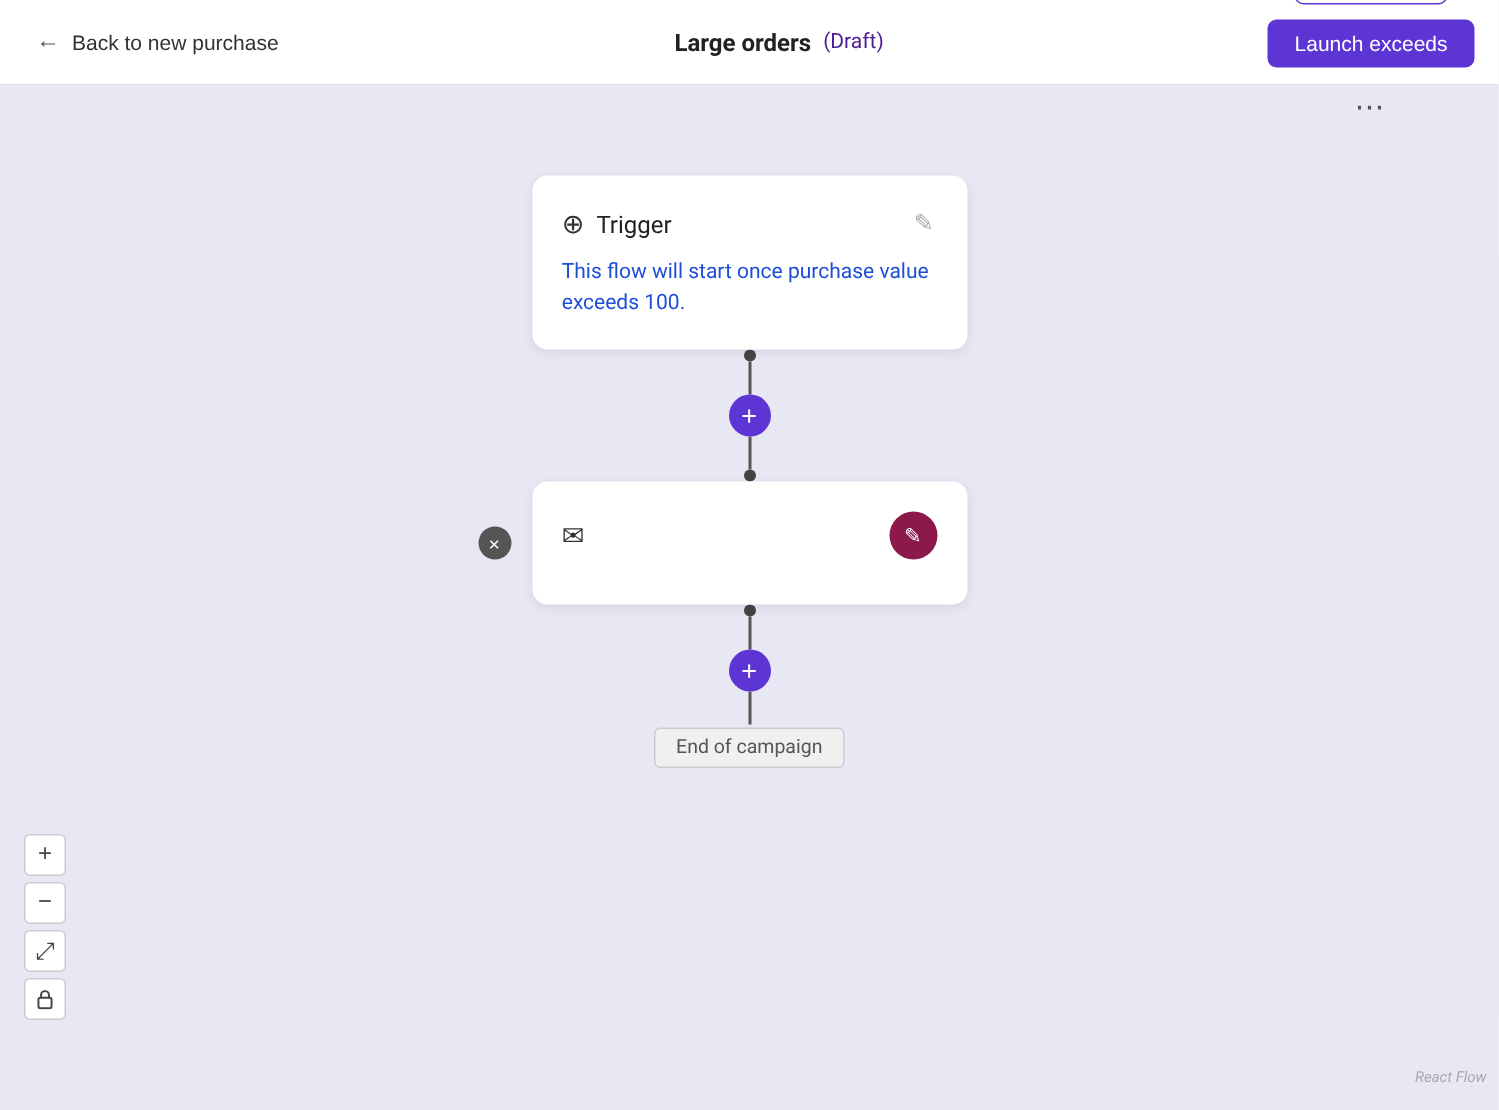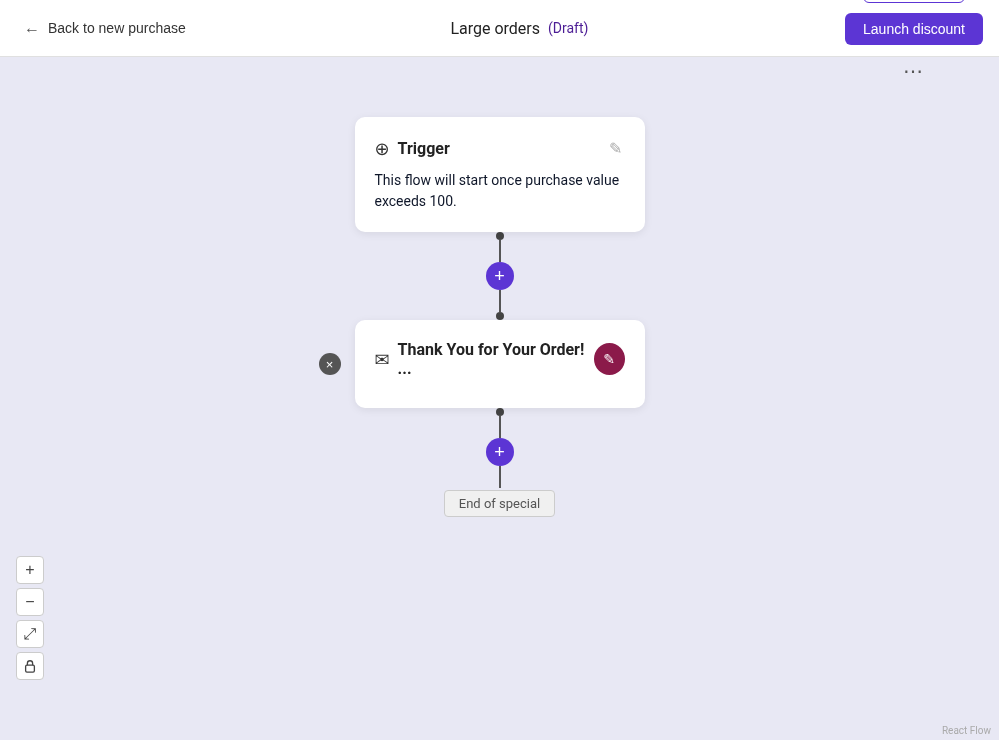--- a/index.html
+++ b/index.html
@@ -33,21 +33,21 @@
     }
     .header-center {
       flex: 1;
       display: flex;
       align-items: center;
       justify-content: center;
       gap: 8px;
     }
     .campaign-title {
       font-size: 16px;
-      font-weight: 400;
+      font-weight: 700;
       color: #222;
     }
     .draft-badge {
       font-size: 14px;
       color: #4c1d95;
     }
     .header-actions {
       display: flex;
       align-items: center;
       gap: 10px;
@@ -123,21 +123,21 @@
       display: flex;
       align-items: center;
       gap: 8px;
     }
     .node-icon {
       font-size: 18px;
       color: #333;
     }
     .node-title {
       font-size: 16px;
-      font-weight: 700;
+      font-weight: 400;
       color: #222;
     }
     .node-edit-btn {
       background: none;
       border: none;
       cursor: pointer;
       color: #aaa;
       font-size: 16px;
       padding: 2px;
     }
@@ -149,21 +149,21 @@
       display: flex;
       align-items: center;
       justify-content: center;
       color: #fff;
       border: none;
       cursor: pointer;
       font-size: 14px;
     }
     .node-desc {
       font-size: 14px;
-      color: #0f172a;
+      color: #1d4ed8;
       line-height: 1.5;
     }
 
     
     .connector-line {
       width: 2px;
       background: #555;
       height: 30px;
       margin: 0 auto;
     }
@@ -232,24 +232,25 @@
       font-size: 16px;
       display: flex;
       align-items: center;
       justify-content: center;
       color: #444;
     }
 
     
     .react-flow-label {
       position: absolute;
-      bottom: 4px;
+      bottom: 16px;
       right: 8px;
       font-size: 10px;
       color: #aaa;
+      font-style: italic;
     }
 
     
     .dot {
       width: 8px;
       height: 8px;
       border-radius: 50%;
       background: #444;
       margin: 0 auto;
     }
@@ -267,21 +268,21 @@
   <button class="back-btn">
     <span class="back-arrow">←</span>
     <span>Back to new purchase</span>
   </button>
   <div class="header-center">
     <span class="campaign-title">Large orders</span>
     <span class="draft-badge">(Draft)</span>
   </div>
   <div class="header-actions">
     <button class="save-draft-btn">Save draft</button>
-    <button class="launch-btn">Launch discount</button>
+    <button class="launch-btn">Launch exceeds</button>
     <button class="more-btn">⋯</button>
   </div>
 </div>
 
 <div class="canvas">
 
   <div class="flow-container">
 
     <div class="node-card">
       <div class="node-header">
@@ -305,36 +306,35 @@
     </div>
 
     <div class="node-card" style="position:relative;">
 
       <button class="delete-node-btn">
         <span>×</span>
       </button>
       <div class="node-header">
         <div class="node-title-row">
           <span class="node-icon">✉</span>
-          <span class="node-title">Thank You for Your Order! ...</span>
         </div>
         <button class="node-edit-btn-active">
           <span>✎</span>
         </button>
       </div>
     </div>
 
     <div class="connector-segment">
       <div class="dot"></div>
       <div class="connector-line" style="height:22px;"></div>
       <button class="add-btn">+</button>
       <div class="connector-line" style="height:22px;"></div>
     </div>
 
-    <div class="end-label">End of special</div>
+    <div class="end-label">End of campaign</div>
 
   </div>
 
   <div class="zoom-controls">
     <button class="zoom-btn">+</button>
     <button class="zoom-btn">−</button>
     <button class="zoom-btn">⤢</button>
     <button class="zoom-btn">
       <svg width="14" height="14" viewBox="0 0 16 16" fill="none" xmlns="http://www.w3.org/2000/svg">
         <rect x="3" y="7" width="10" height="8" rx="1.5" stroke="#444" stroke-width="1.5" fill="none"></rect>

